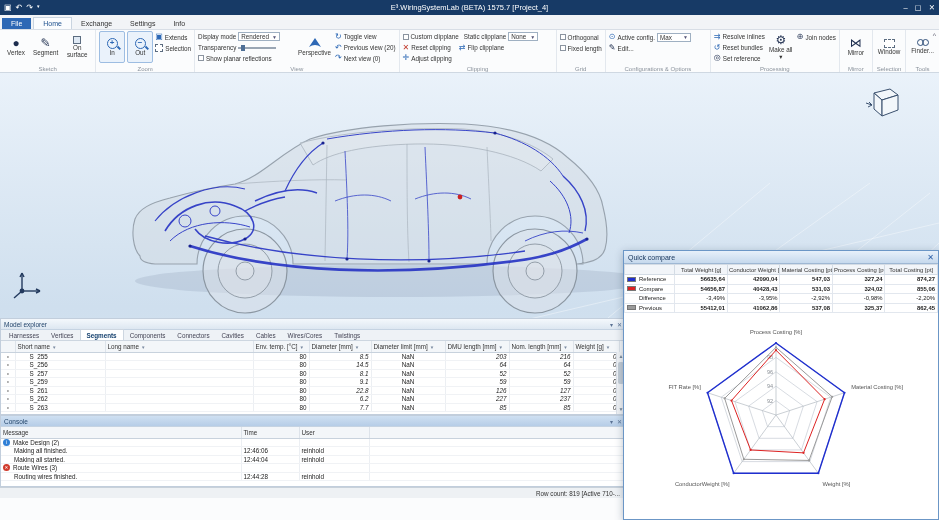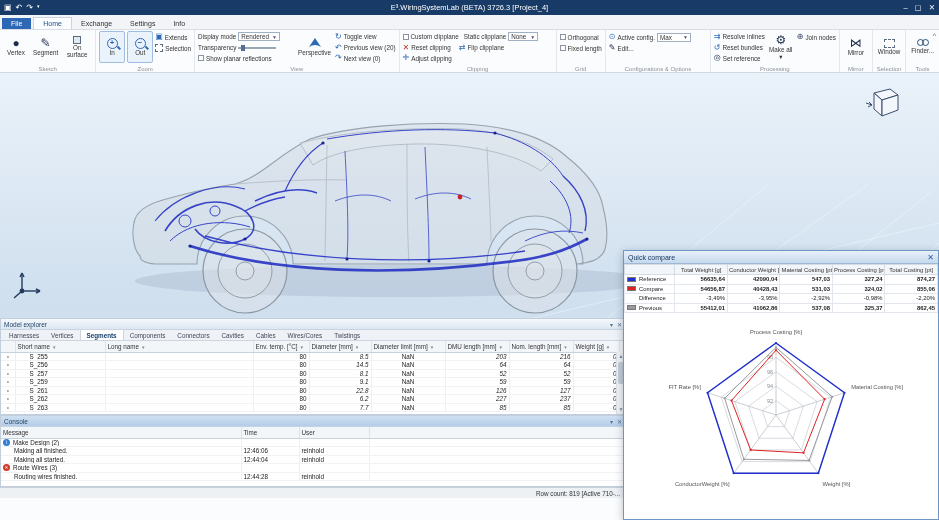--- a/index.html
+++ b/index.html
@@ -98,21 +98,21 @@
 
 <div id="app">
 
   <div class="titlebar">
     <div class="qat">
       <span>▣</span>
       <span>↶</span>
       <span>↷</span>
       <span style="font-size:5px;">▾</span>
     </div>
-    <div class="title">E³.WiringSystemLab (BETA) 3726.3 [Project_4]</div>
+    <div class="title">E³.WiringSystemLab (BETA) 1575.7 [Project_4]</div>
     <div class="wincontrols">
       <span>–</span>
       <span>▢</span>
       <span>✕</span>
     </div>
   </div>
 
   <div class="ribbon-tabs">
       <span class="rtab file">File</span>
       <span class="rtab active">Home</span>

